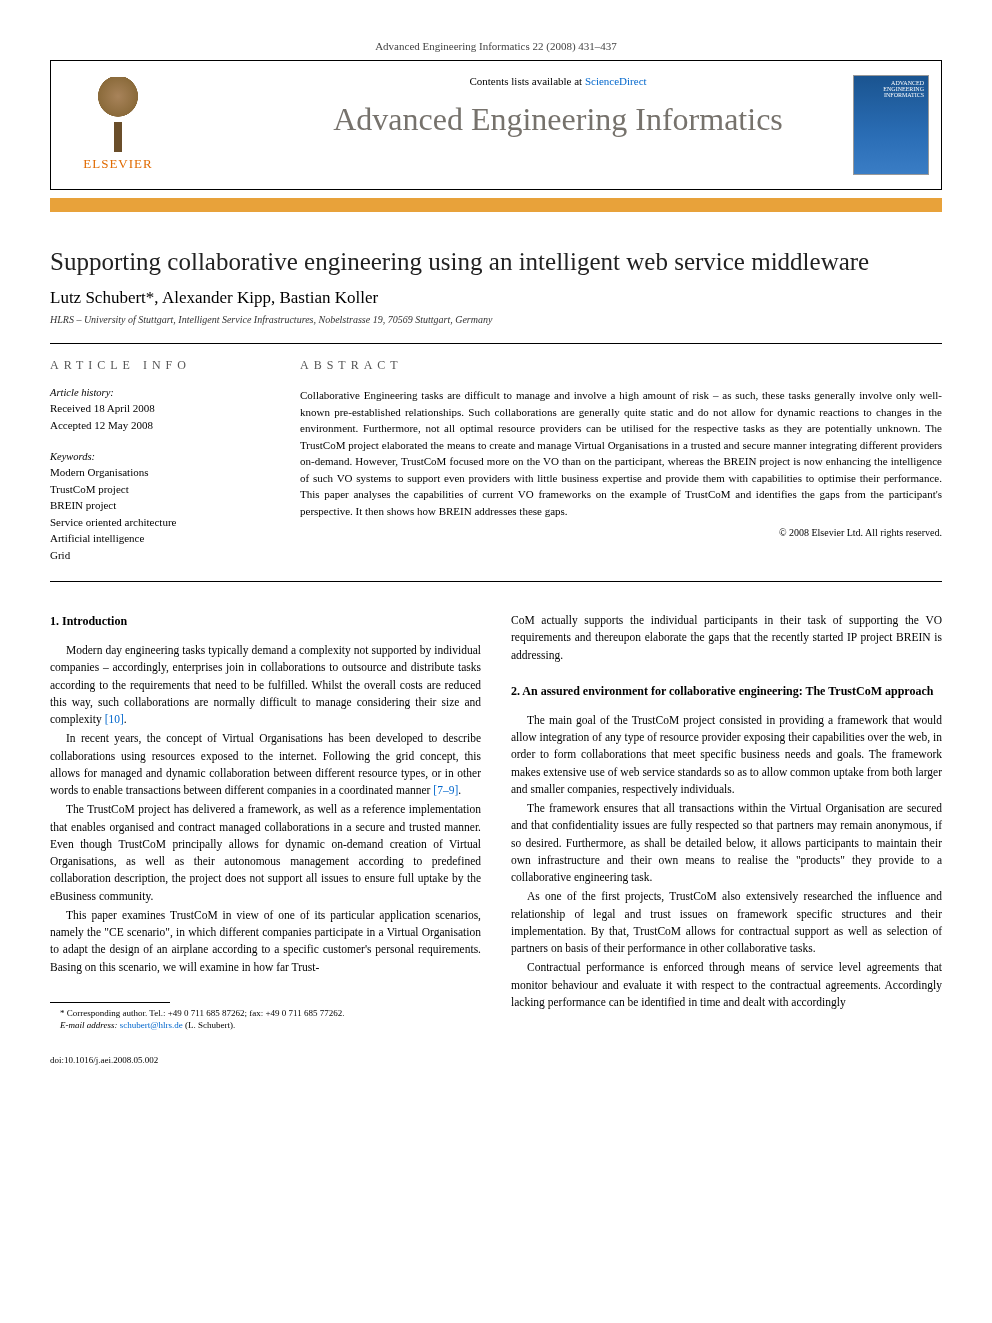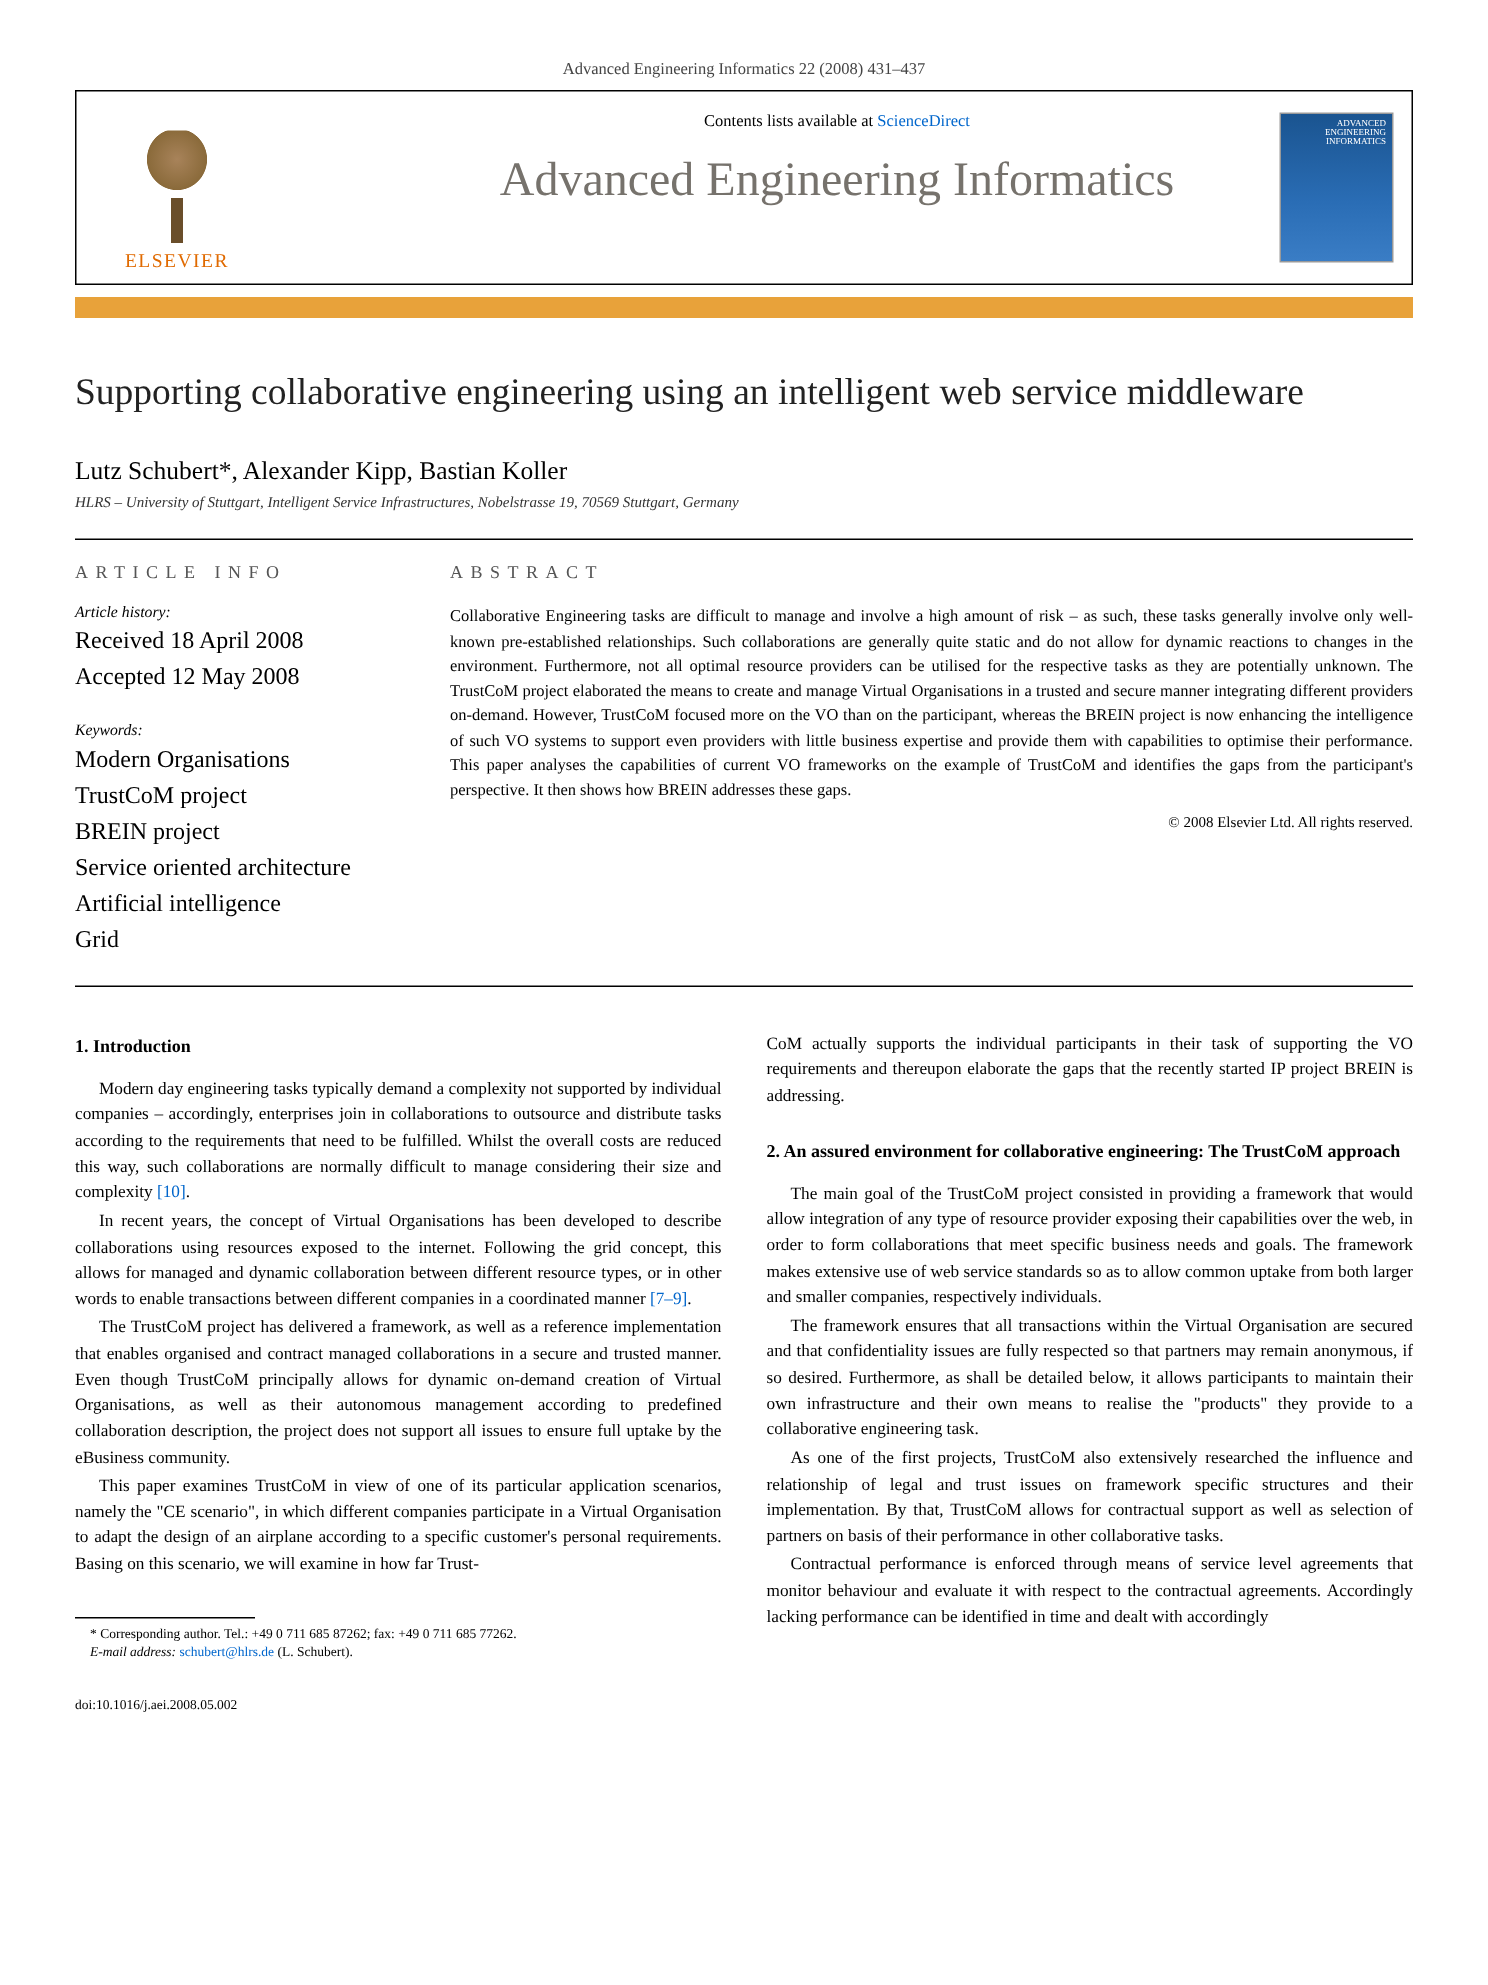--- a/index.html
+++ b/index.html
@@ -20,21 +20,21 @@
   .top-box {
     border: 1px solid #000;
     position: relative;
     padding: 14px 16px 14px 140px;
     min-height: 130px;
     margin-bottom: 8px;
   }
   .elsevier-logo {
     position: absolute;
     left: 12px;
-    top: 16px;
+    top: 6px;
     width: 110px;
     height: 105px;
     display: flex;
     flex-direction: column;
     align-items: center;
     justify-content: flex-end;
   }
   .elsevier-tree {
     width: 70px;
     height: 75px;
@@ -84,21 +84,21 @@
     text-align: right;
   }
   .orange-bar {
     height: 14px;
     background: #e8a23a;
     margin-bottom: 36px;
   }
   .article-title {
     font-size: 25px;
     font-weight: 400;
-    margin-bottom: 28px;
+    margin-bottom: 12px;
     color: #222;
   }
   .authors {
     font-size: 17px;
     margin-bottom: 6px;
   }
   .affiliation {
     font-size: 10px;
     font-style: italic;
     color: #333;
@@ -120,21 +120,21 @@
     letter-spacing: 5px;
     color: #555;
     margin-bottom: 14px;
   }
   .info-subheading {
     font-size: 10.5px;
     font-style: italic;
     margin-bottom: 2px;
   }
   .info-text {
-    font-size: 16px;
+    font-size: 11px;
     line-height: 1.5;
   }
   .keywords-block { margin-top: 18px; }
   .abstract-col { flex: 1; }
   .abstract-text {
     font-size: 11px;
     line-height: 1.5;
     text-align: justify;
   }
   .copyright-line {

